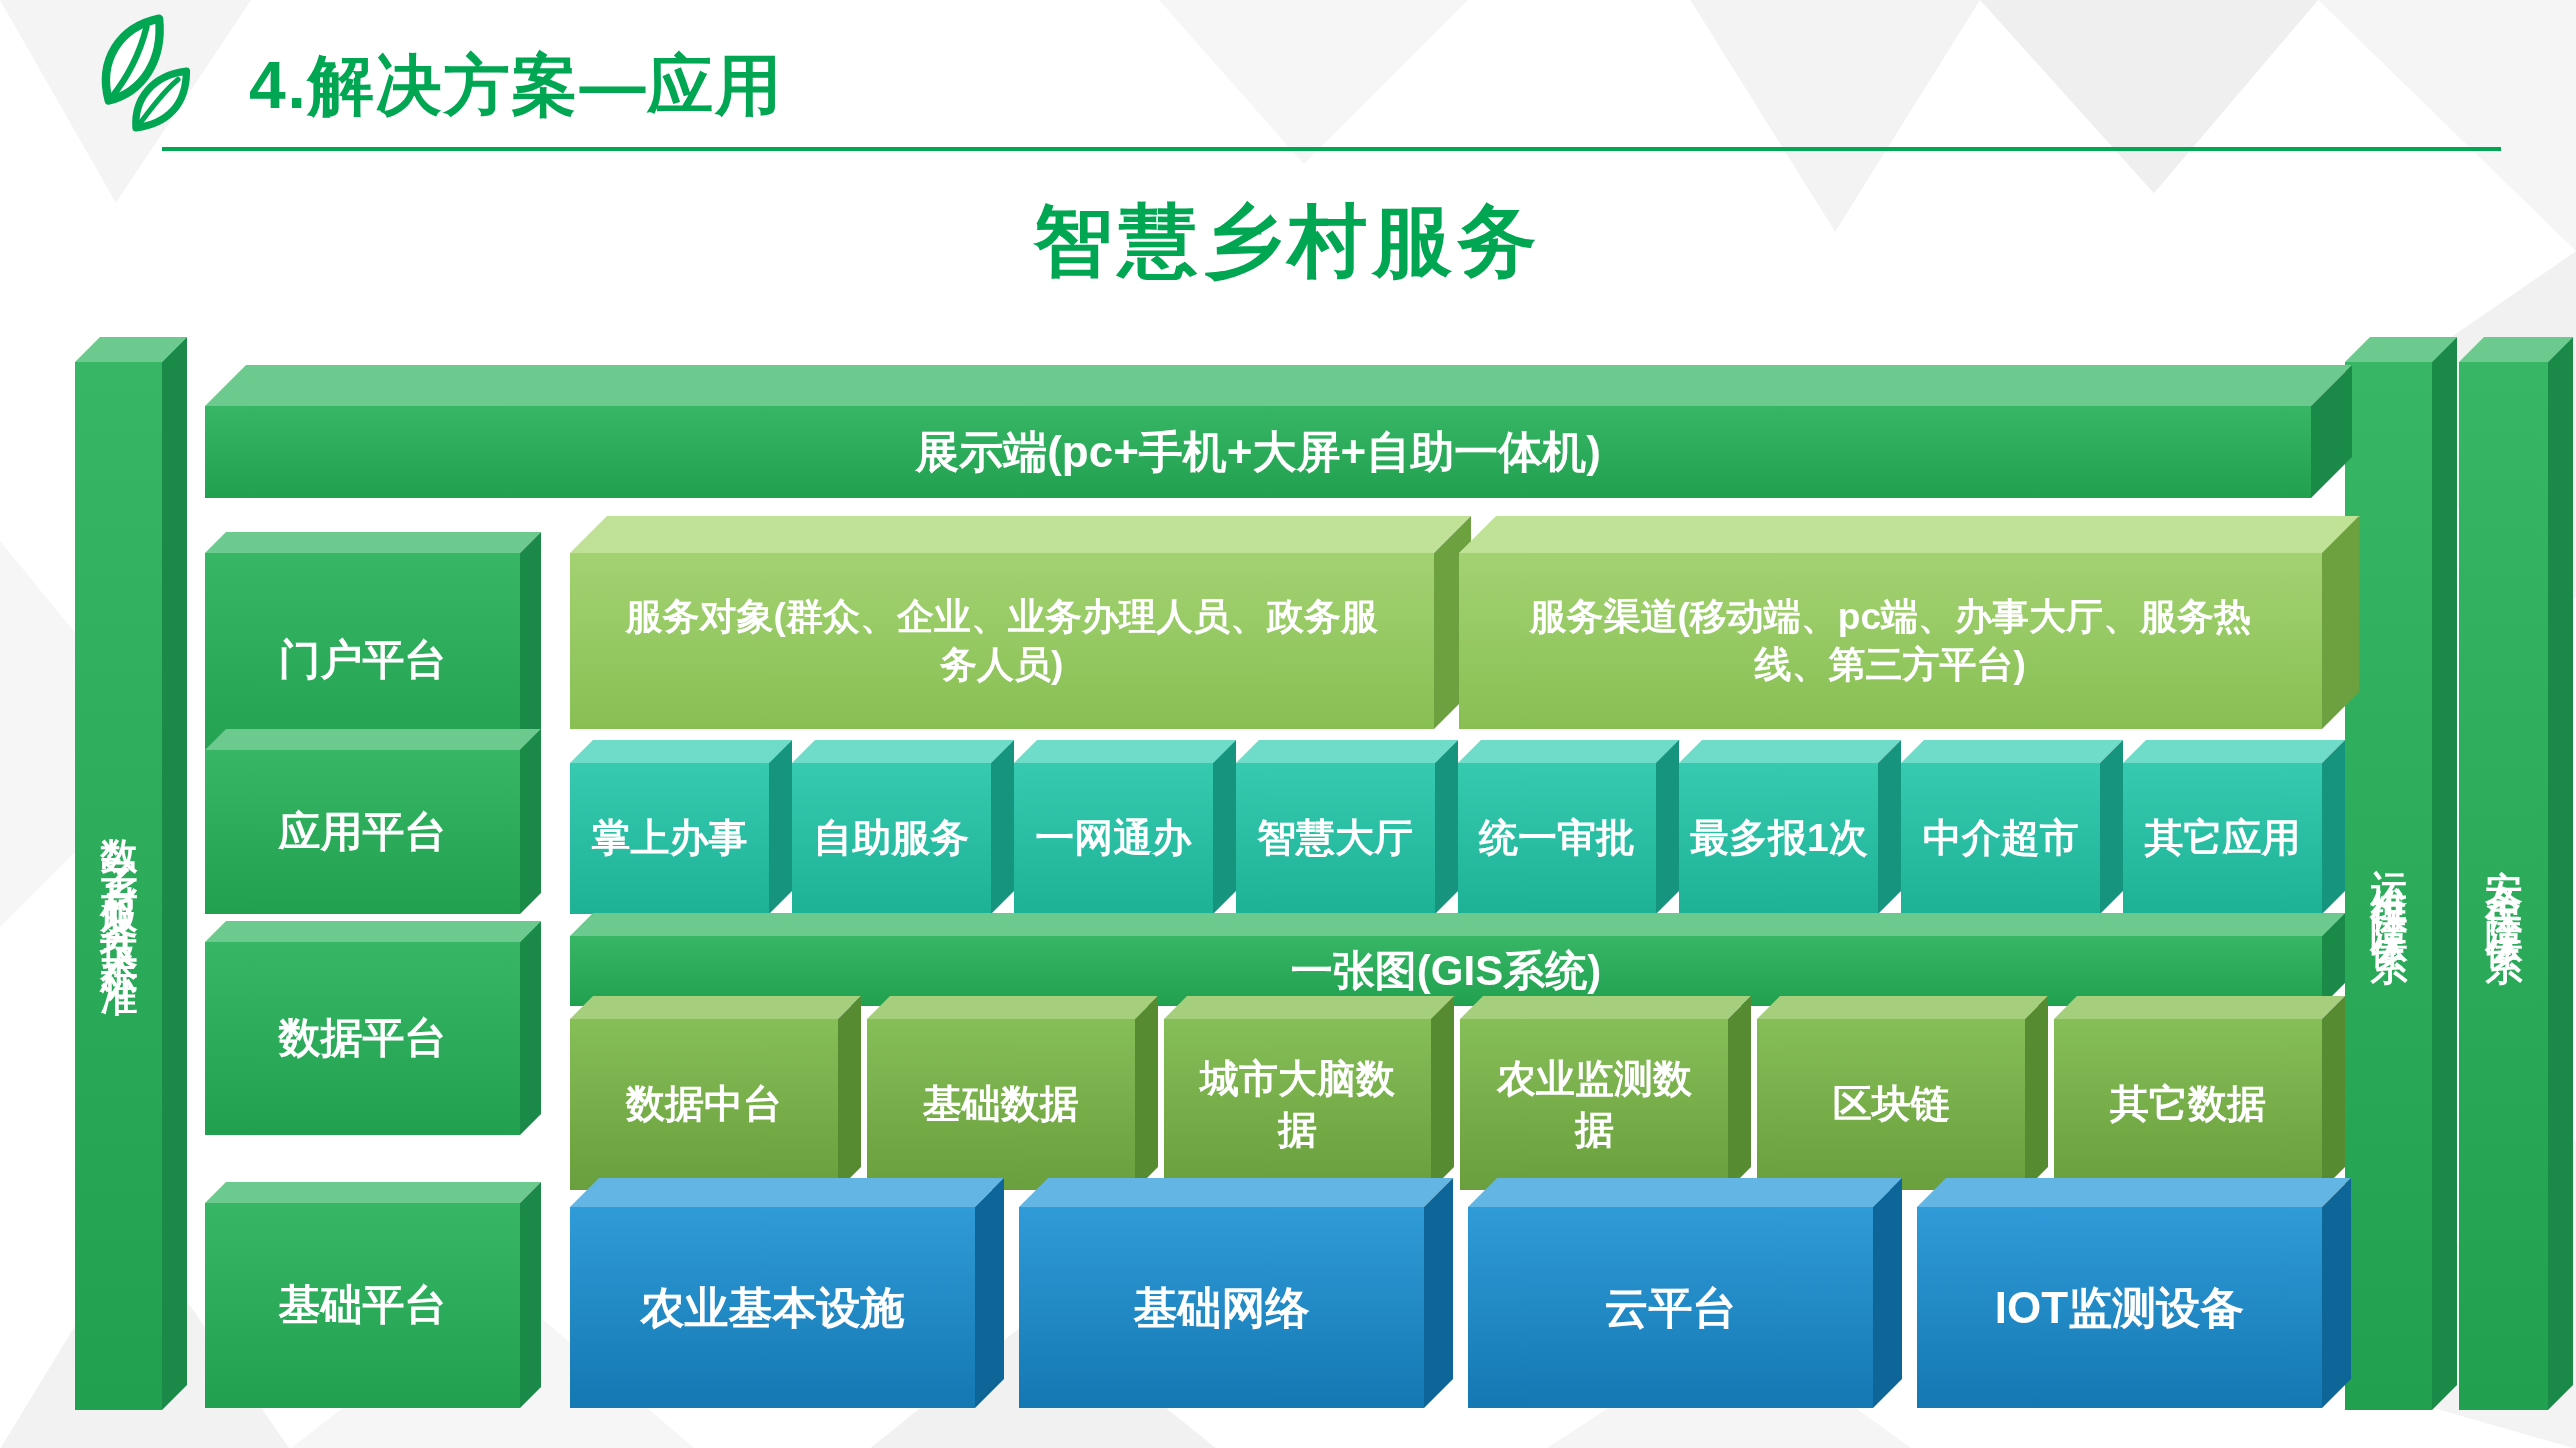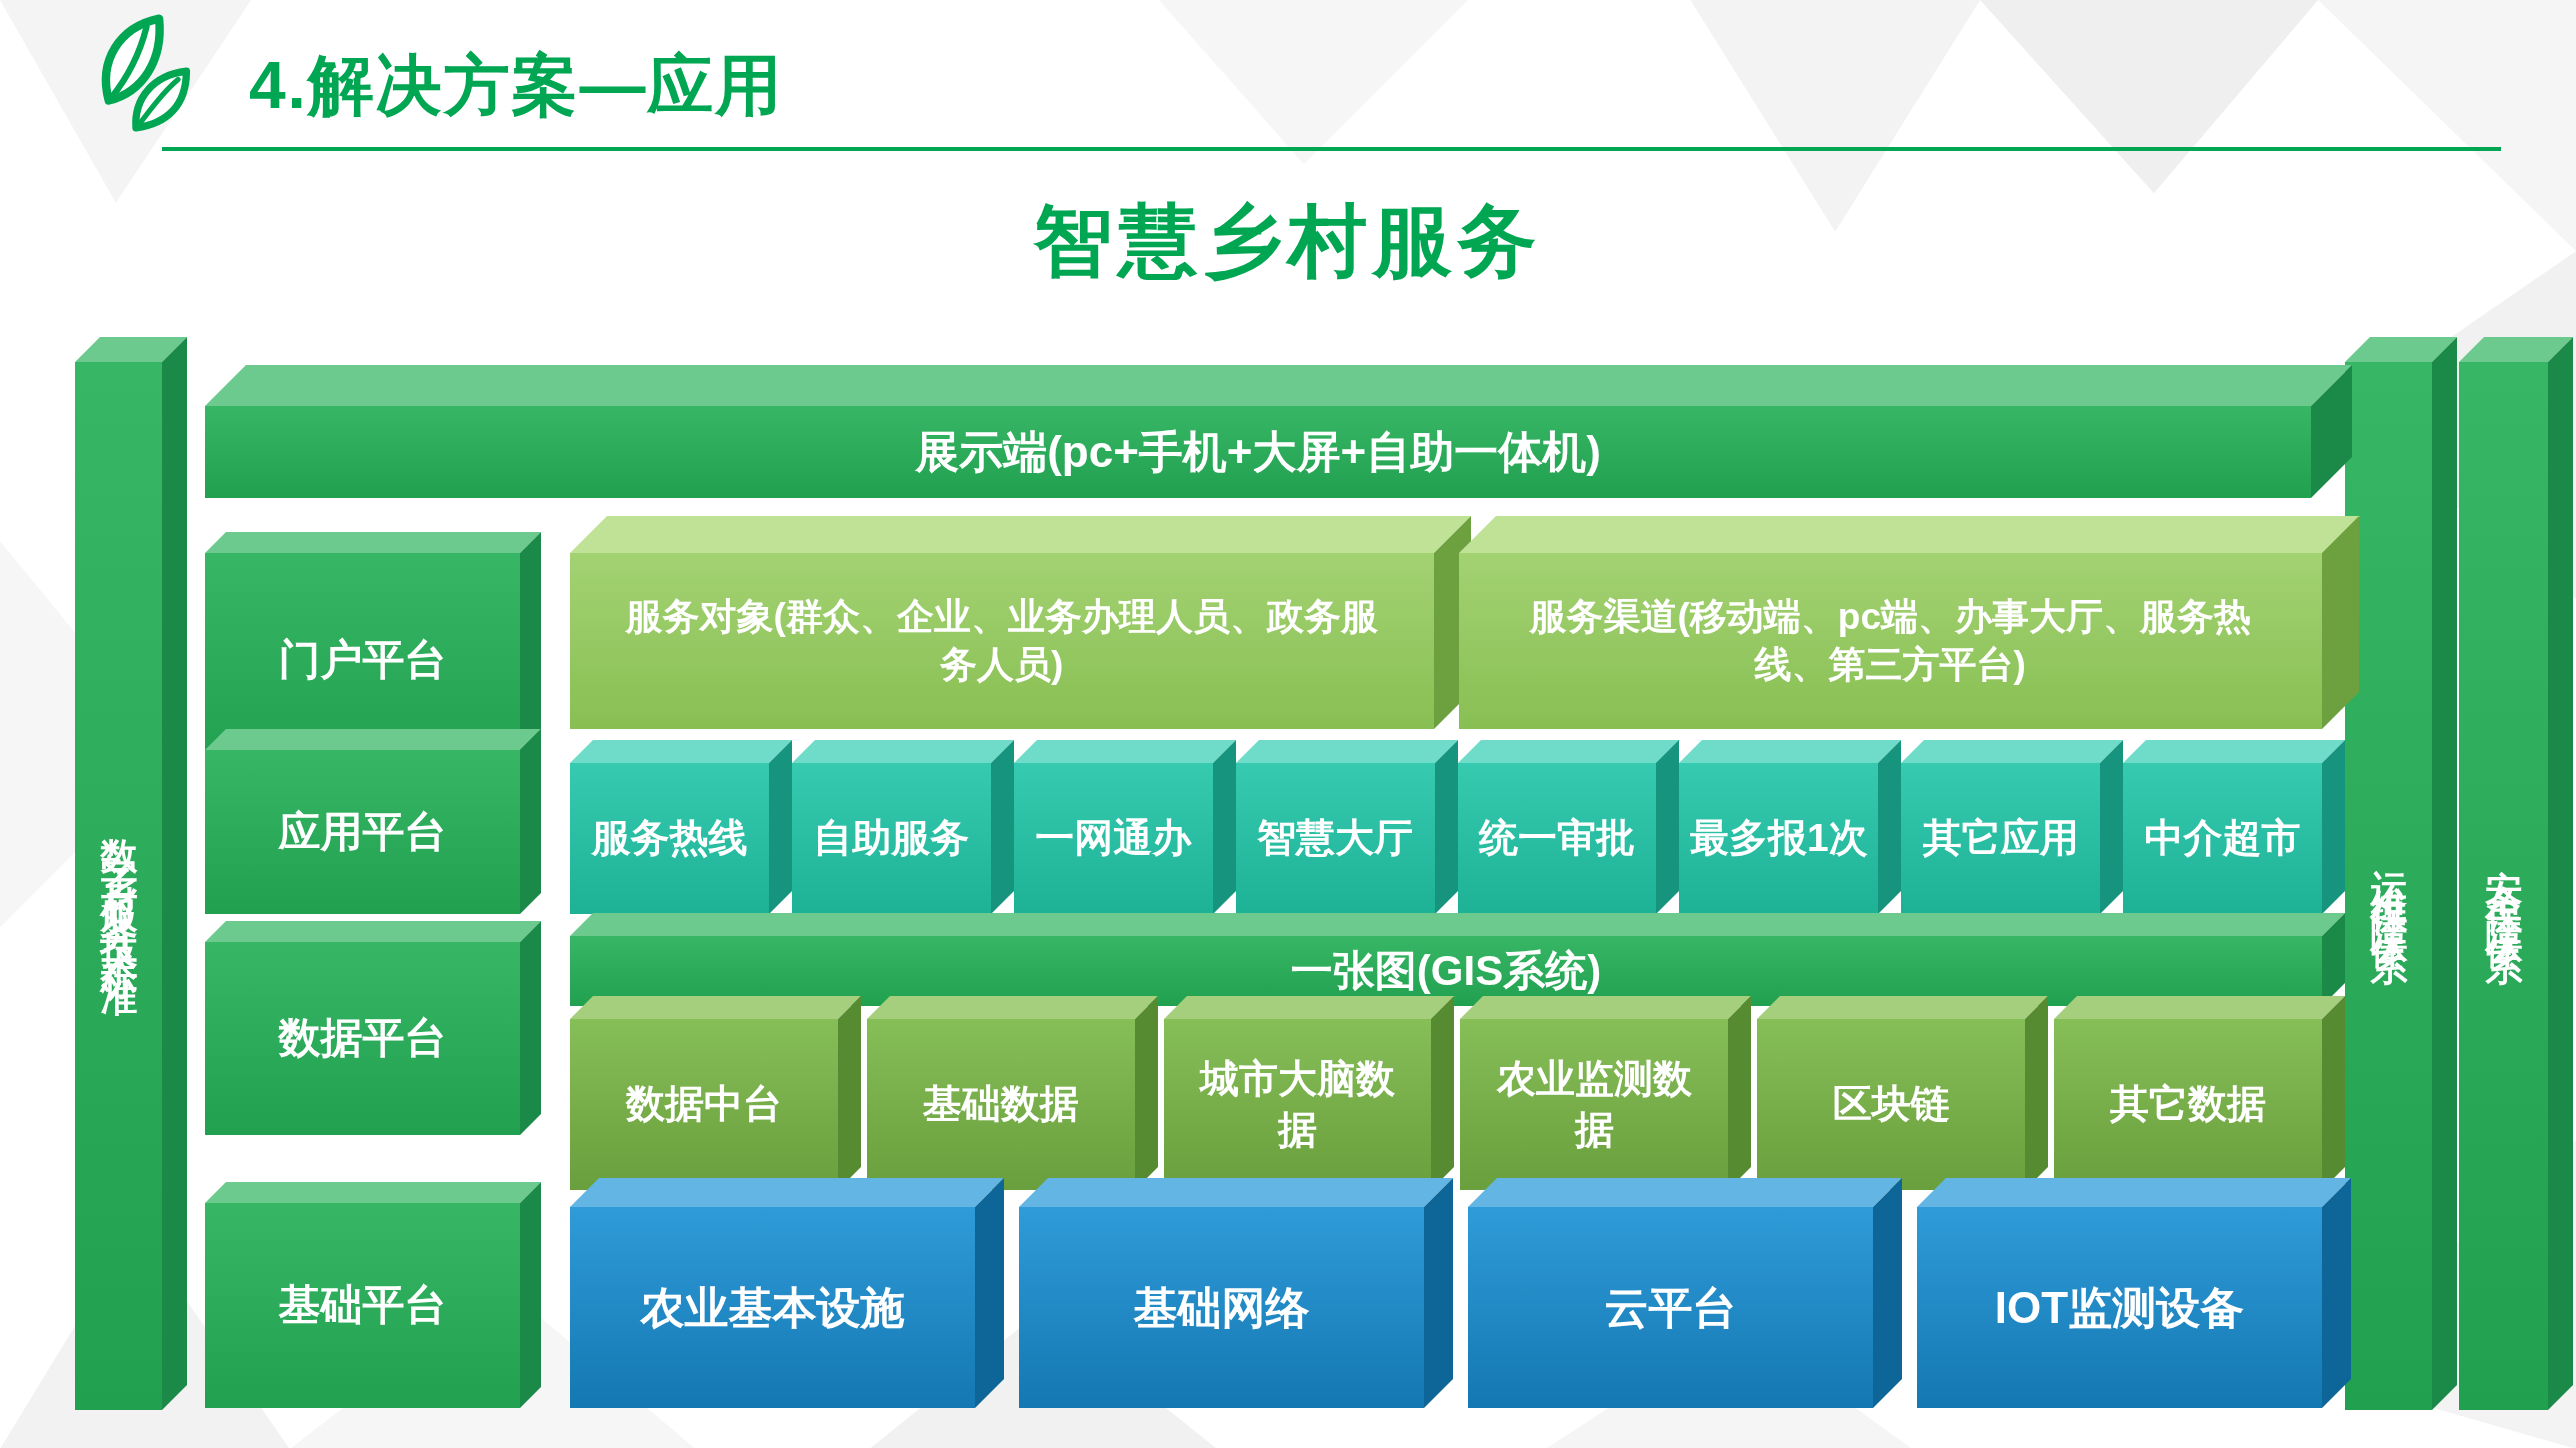--- a/index.html
+++ b/index.html
@@ -128,28 +128,28 @@
 <div class="abs b3 c-green col-label lbl-app">应用平台</div>
 <div class="abs b3 c-green col-label lbl-data">数据平台</div>
 <div class="abs b3 c-green col-label lbl-base">基础平台</div>
 
 <div class="row row-portal">
   <div class="rel b3 c-lgreen">服务对象(群众、企业、业务办理人员、政务服务人员)</div>
   <div class="rel b3 c-lgreen">服务渠道(移动端、pc端、办事大厅、服务热线、第三方平台)</div>
 </div>
 
 <div class="row row-app">
-  <div class="rel b3 c-teal">服务热线</div>
+  <div class="rel b3 c-teal">掌上办事</div>
   <div class="rel b3 c-teal">自助服务</div>
   <div class="rel b3 c-teal">一网通办</div>
   <div class="rel b3 c-teal">智慧大厅</div>
   <div class="rel b3 c-teal">统一审批</div>
   <div class="rel b3 c-teal">最多报1次</div>
+  <div class="rel b3 c-teal">中介超市</div>
   <div class="rel b3 c-teal">其它应用</div>
-  <div class="rel b3 c-teal">中介超市</div>
 </div>
 
 <div class="abs b3 c-green gis-bar">一张图(GIS系统)</div>
 
 <div class="row row-data">
   <div class="rel b3 c-olive">数据中台</div>
   <div class="rel b3 c-olive">基础数据</div>
   <div class="rel b3 c-olive">城市大脑数据</div>
   <div class="rel b3 c-olive">农业监测数据</div>
   <div class="rel b3 c-olive">区块链</div>

